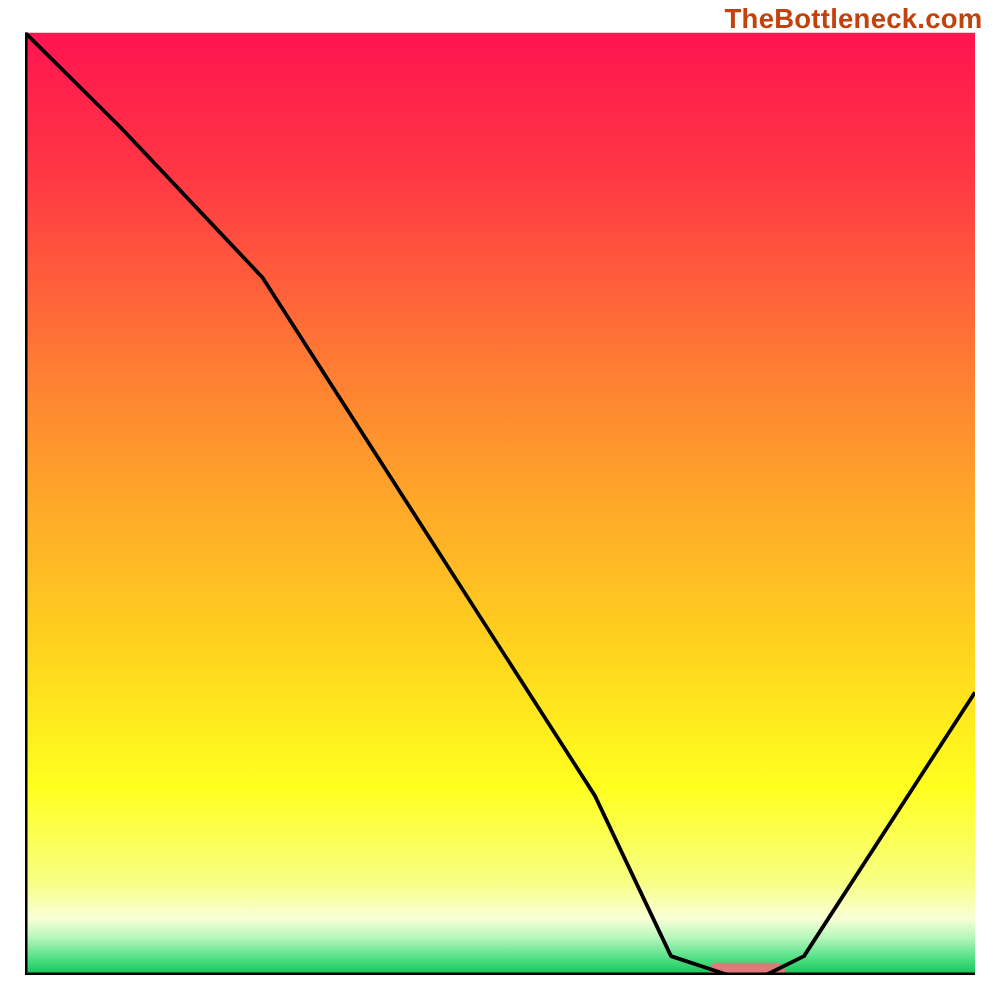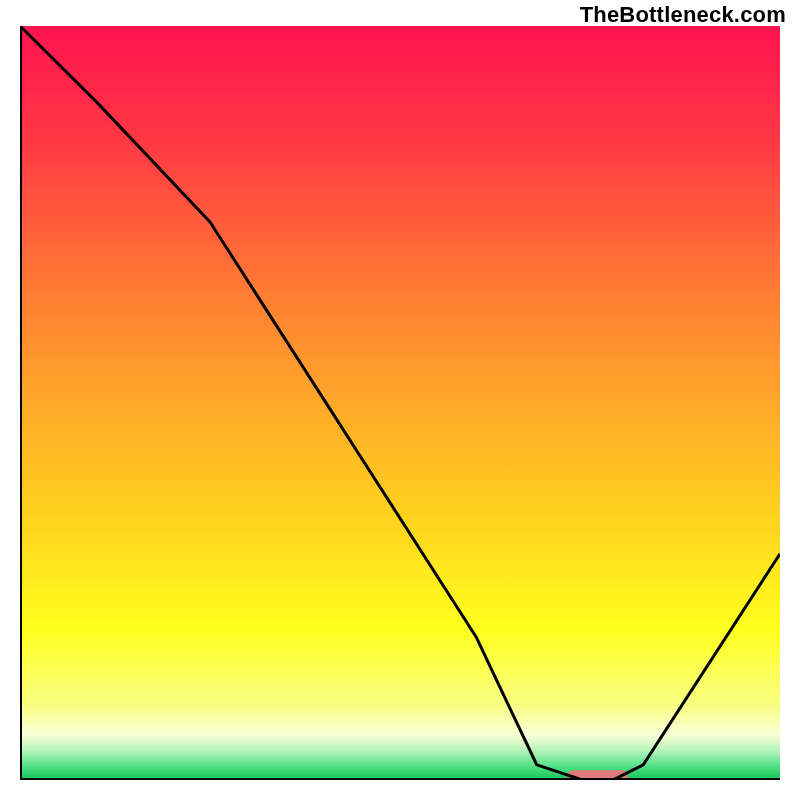--- a/index.html
+++ b/index.html
@@ -15,21 +15,21 @@
     position: relative;
     width: 800px;
     height: 800px;
   }
   .watermark {
     position: absolute;
     top: 2px;
     right: 14px;
     font-size: 22px;
     font-weight: 600;
-    color: #000000;
+    color: #c2410c;
     letter-spacing: 0.2px;
   }
   .plot {
     position: absolute;
     left: 20px;
     top: 26px;
     width: 760px;
     height: 754px;
   }
   svg {

